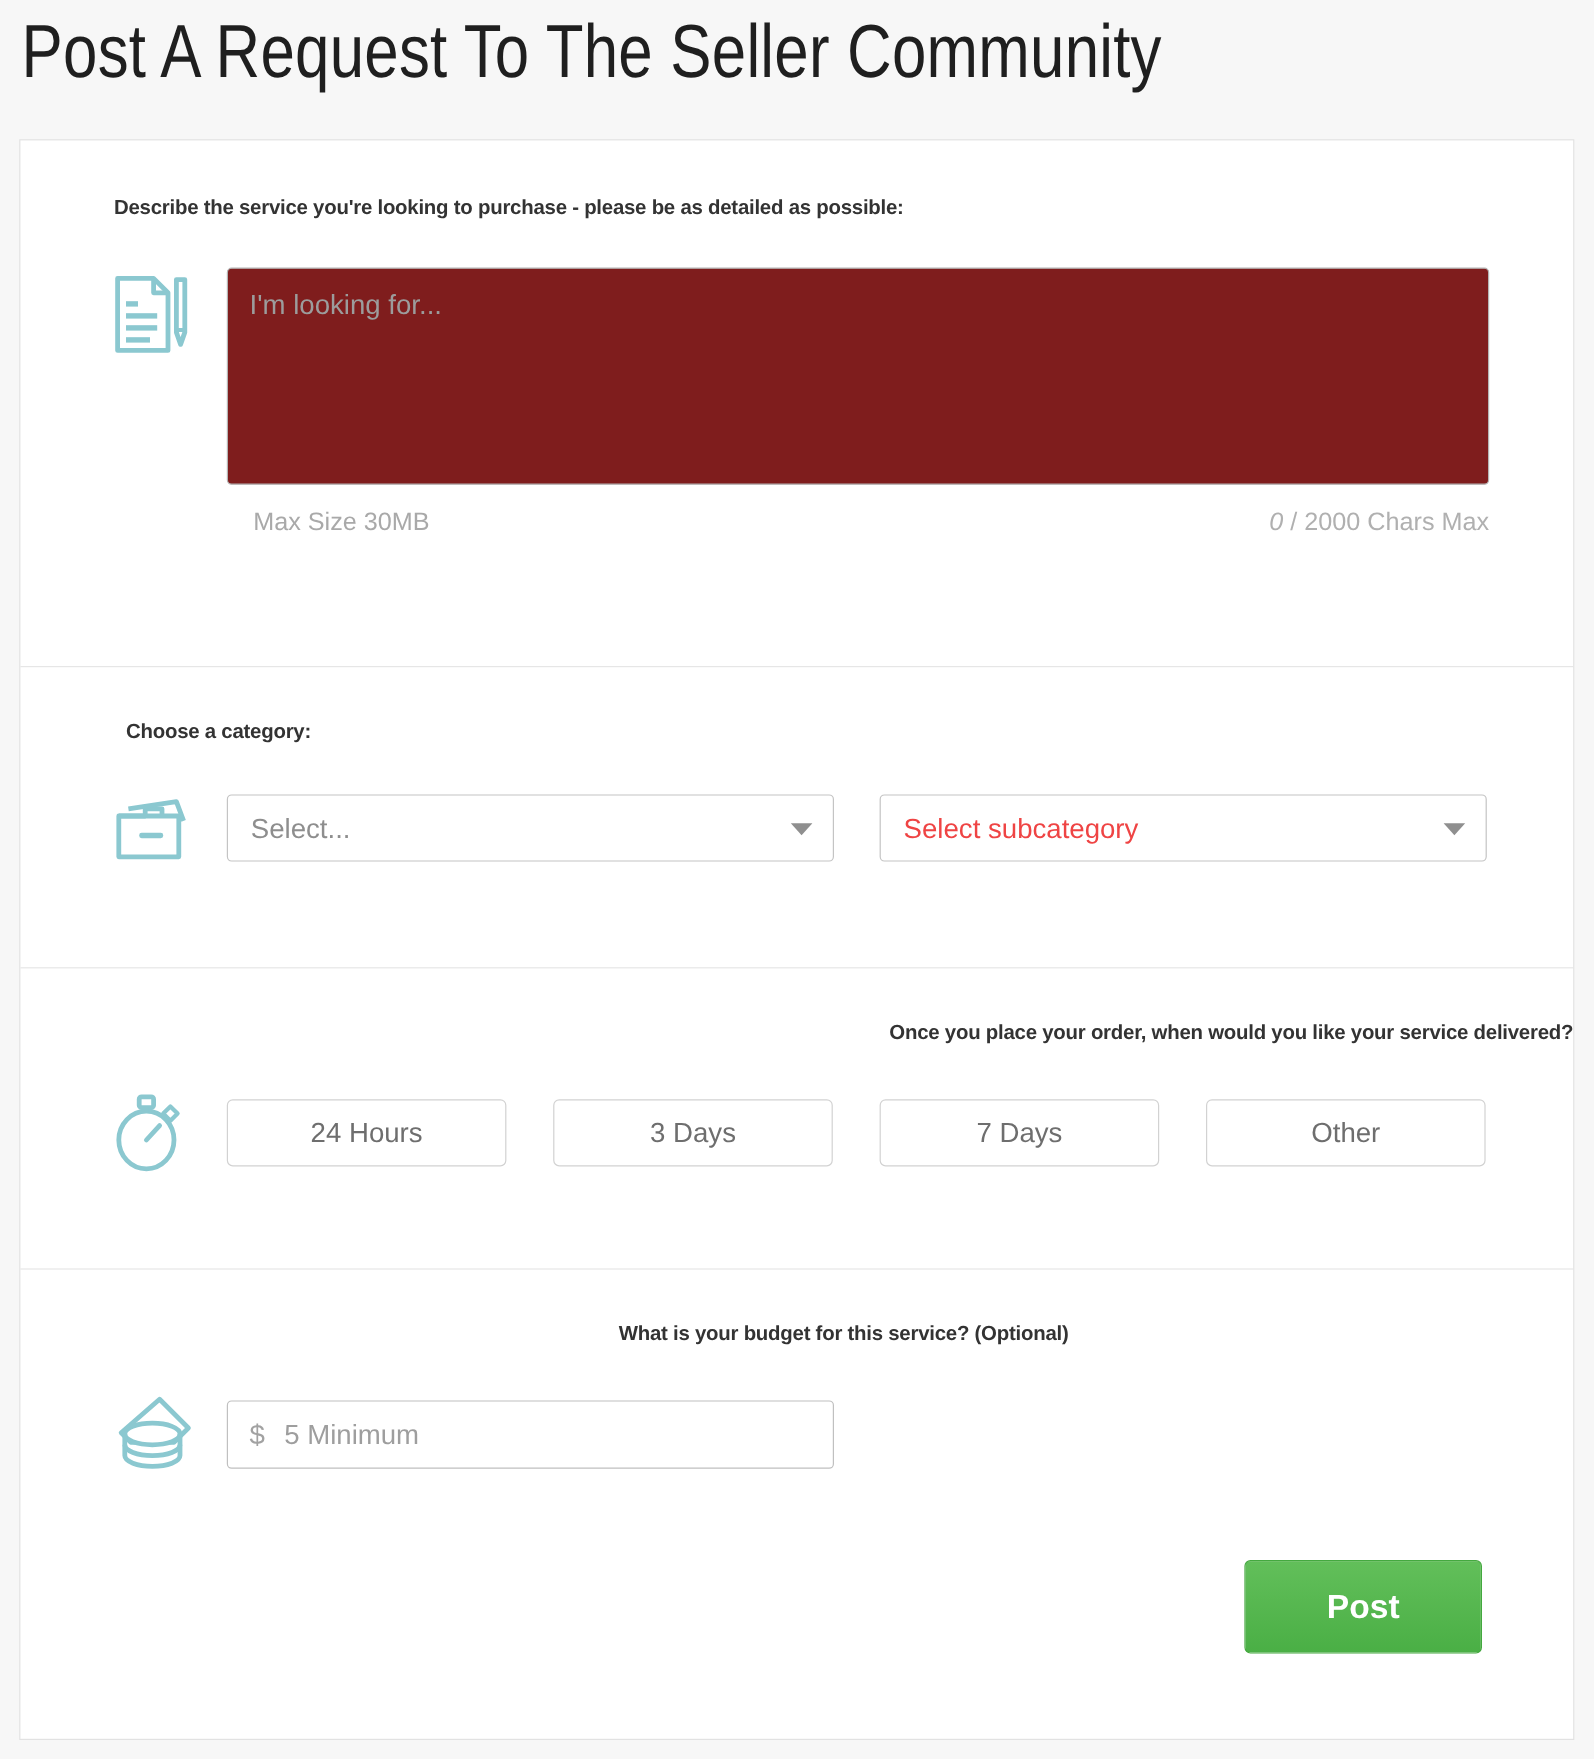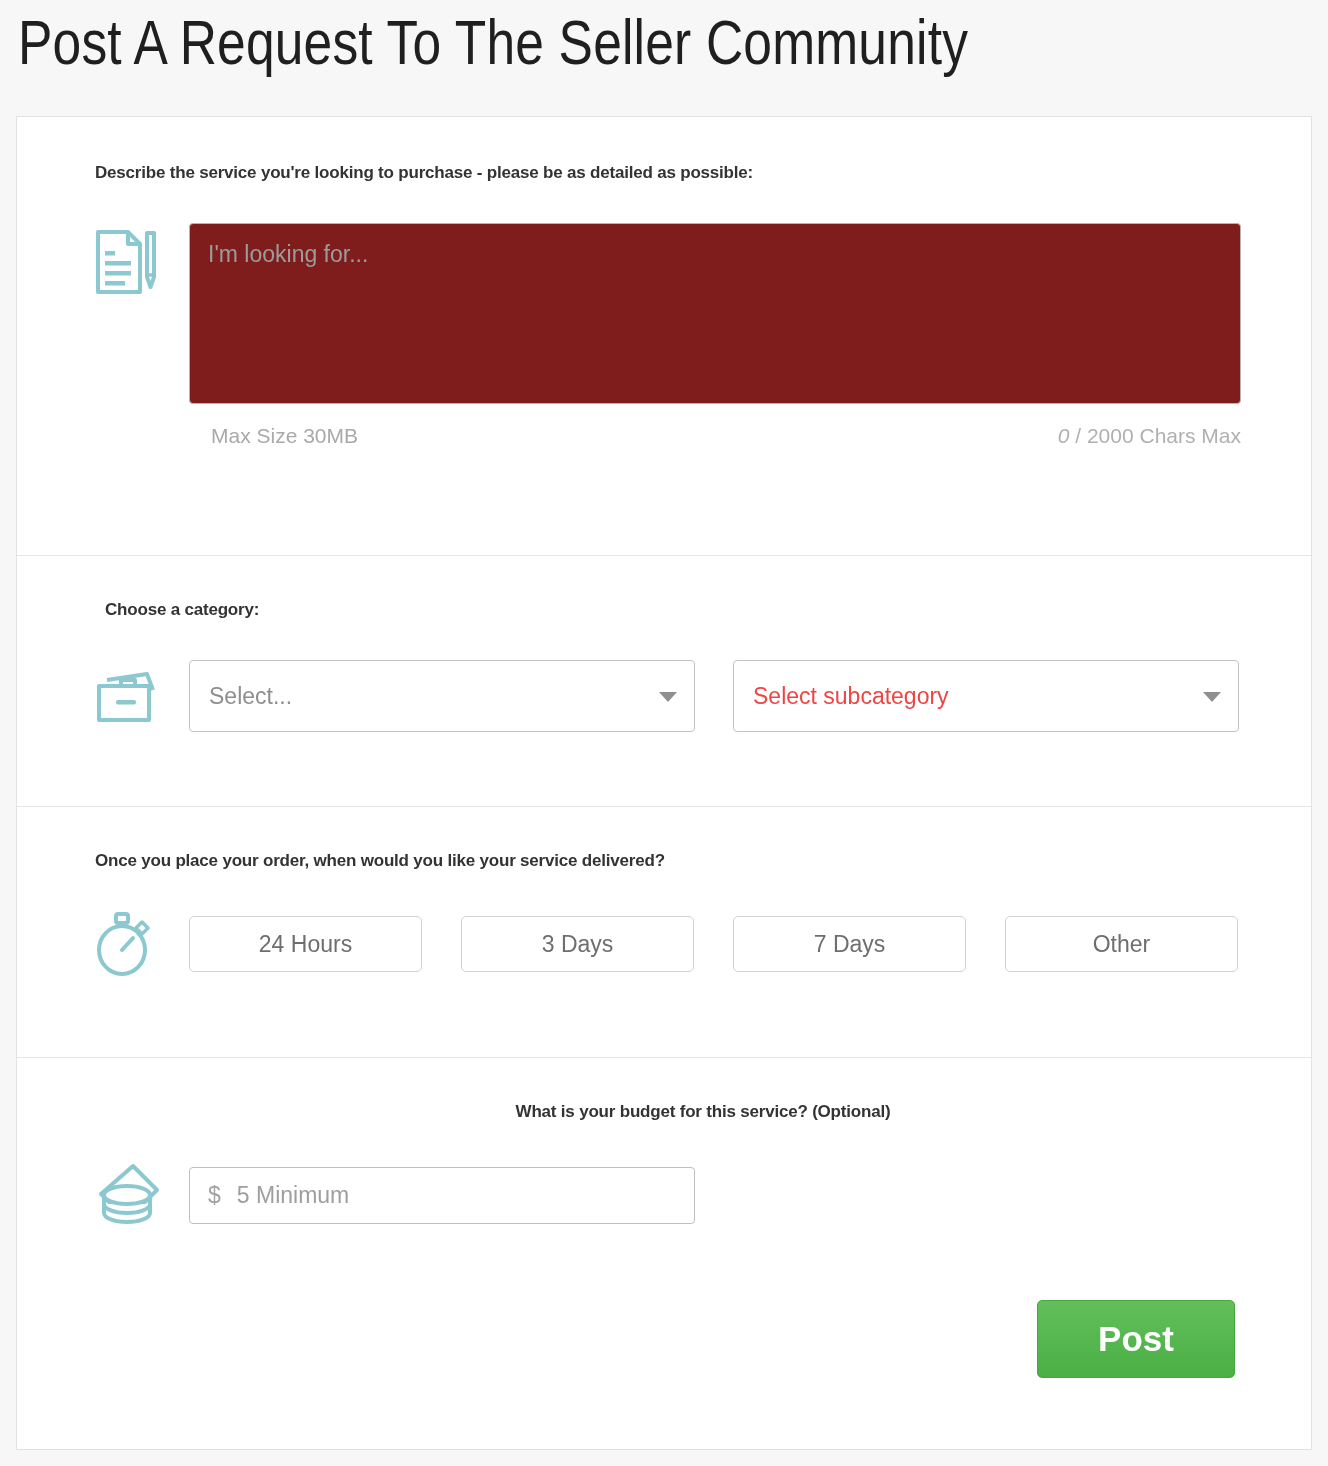--- a/index.html
+++ b/index.html
@@ -95,21 +95,21 @@
   }
   .charcount .num { font-style: italic; }
 
   
   #sec-category { height: 250px; padding: 44px 0 0 78px; }
   #sec-category .sec-label { display: block; margin-bottom: 40px; margin-left: 10px; }
   .selects-row { display: flex; align-items: center; }
   .sel-icon { width: 94px; min-width: 94px; display: flex; align-items: center; }
   .sel {
     position: relative;
-    width: 506px; height: 72px;
+    width: 506px; height: 56px;
     border: 1px solid #c4c4c4;
     border-radius: 4px;
     background: #fff;
     display: flex; align-items: center;
     padding: 0 44px 0 19px;
     font-size: 23px;
     color: #8e8e8e;
     cursor: pointer;
     margin-right: 38px;
   }
@@ -117,21 +117,21 @@
   .caret {
     position: absolute; right: 17px; top: 50%;
     margin-top: -4px;
     width: 0; height: 0;
     border-left: 9px solid transparent;
     border-right: 9px solid transparent;
     border-top: 10px solid #8f8f8f;
   }
 
   
-  #sec-delivery { height: 250px; padding: 44px 0 0 78px; }
+  #sec-delivery { height: 250px; padding: 44px 0 0 78px; text-align: right; }
   #sec-delivery .sec-label { display: block; margin-bottom: 40px; }
   .opt-row { display: flex; align-items: center; }
   .opt-icon { width: 94px; min-width: 94px; display: flex; align-items: center; }
   .opt {
     width: 233px; height: 56px;
     border: 1px solid #d2d2d2;
     border-radius: 5px;
     background: #fff;
     display: flex; align-items: center; justify-content: center;
     font-size: 23px;
@@ -159,21 +159,21 @@
   }
   .bud-input .dollar { color: #a2a2a2; margin-right: 16px; }
   .post-btn {
     position: absolute;
     right: 76px; bottom: 72px;
     width: 198px; height: 78px;
     border: 1px solid #44a83f;
     border-radius: 5px;
     background: linear-gradient(#62bf5a, #4aaf45);
     color: #ffffff;
-    font-size: 35px;
+    font-size: 28px;
     font-weight: bold;
     display: flex; align-items: center; justify-content: center;
     cursor: pointer;
   }
 </style>
 </head>
 <body>
 
 <div class="page">
 

